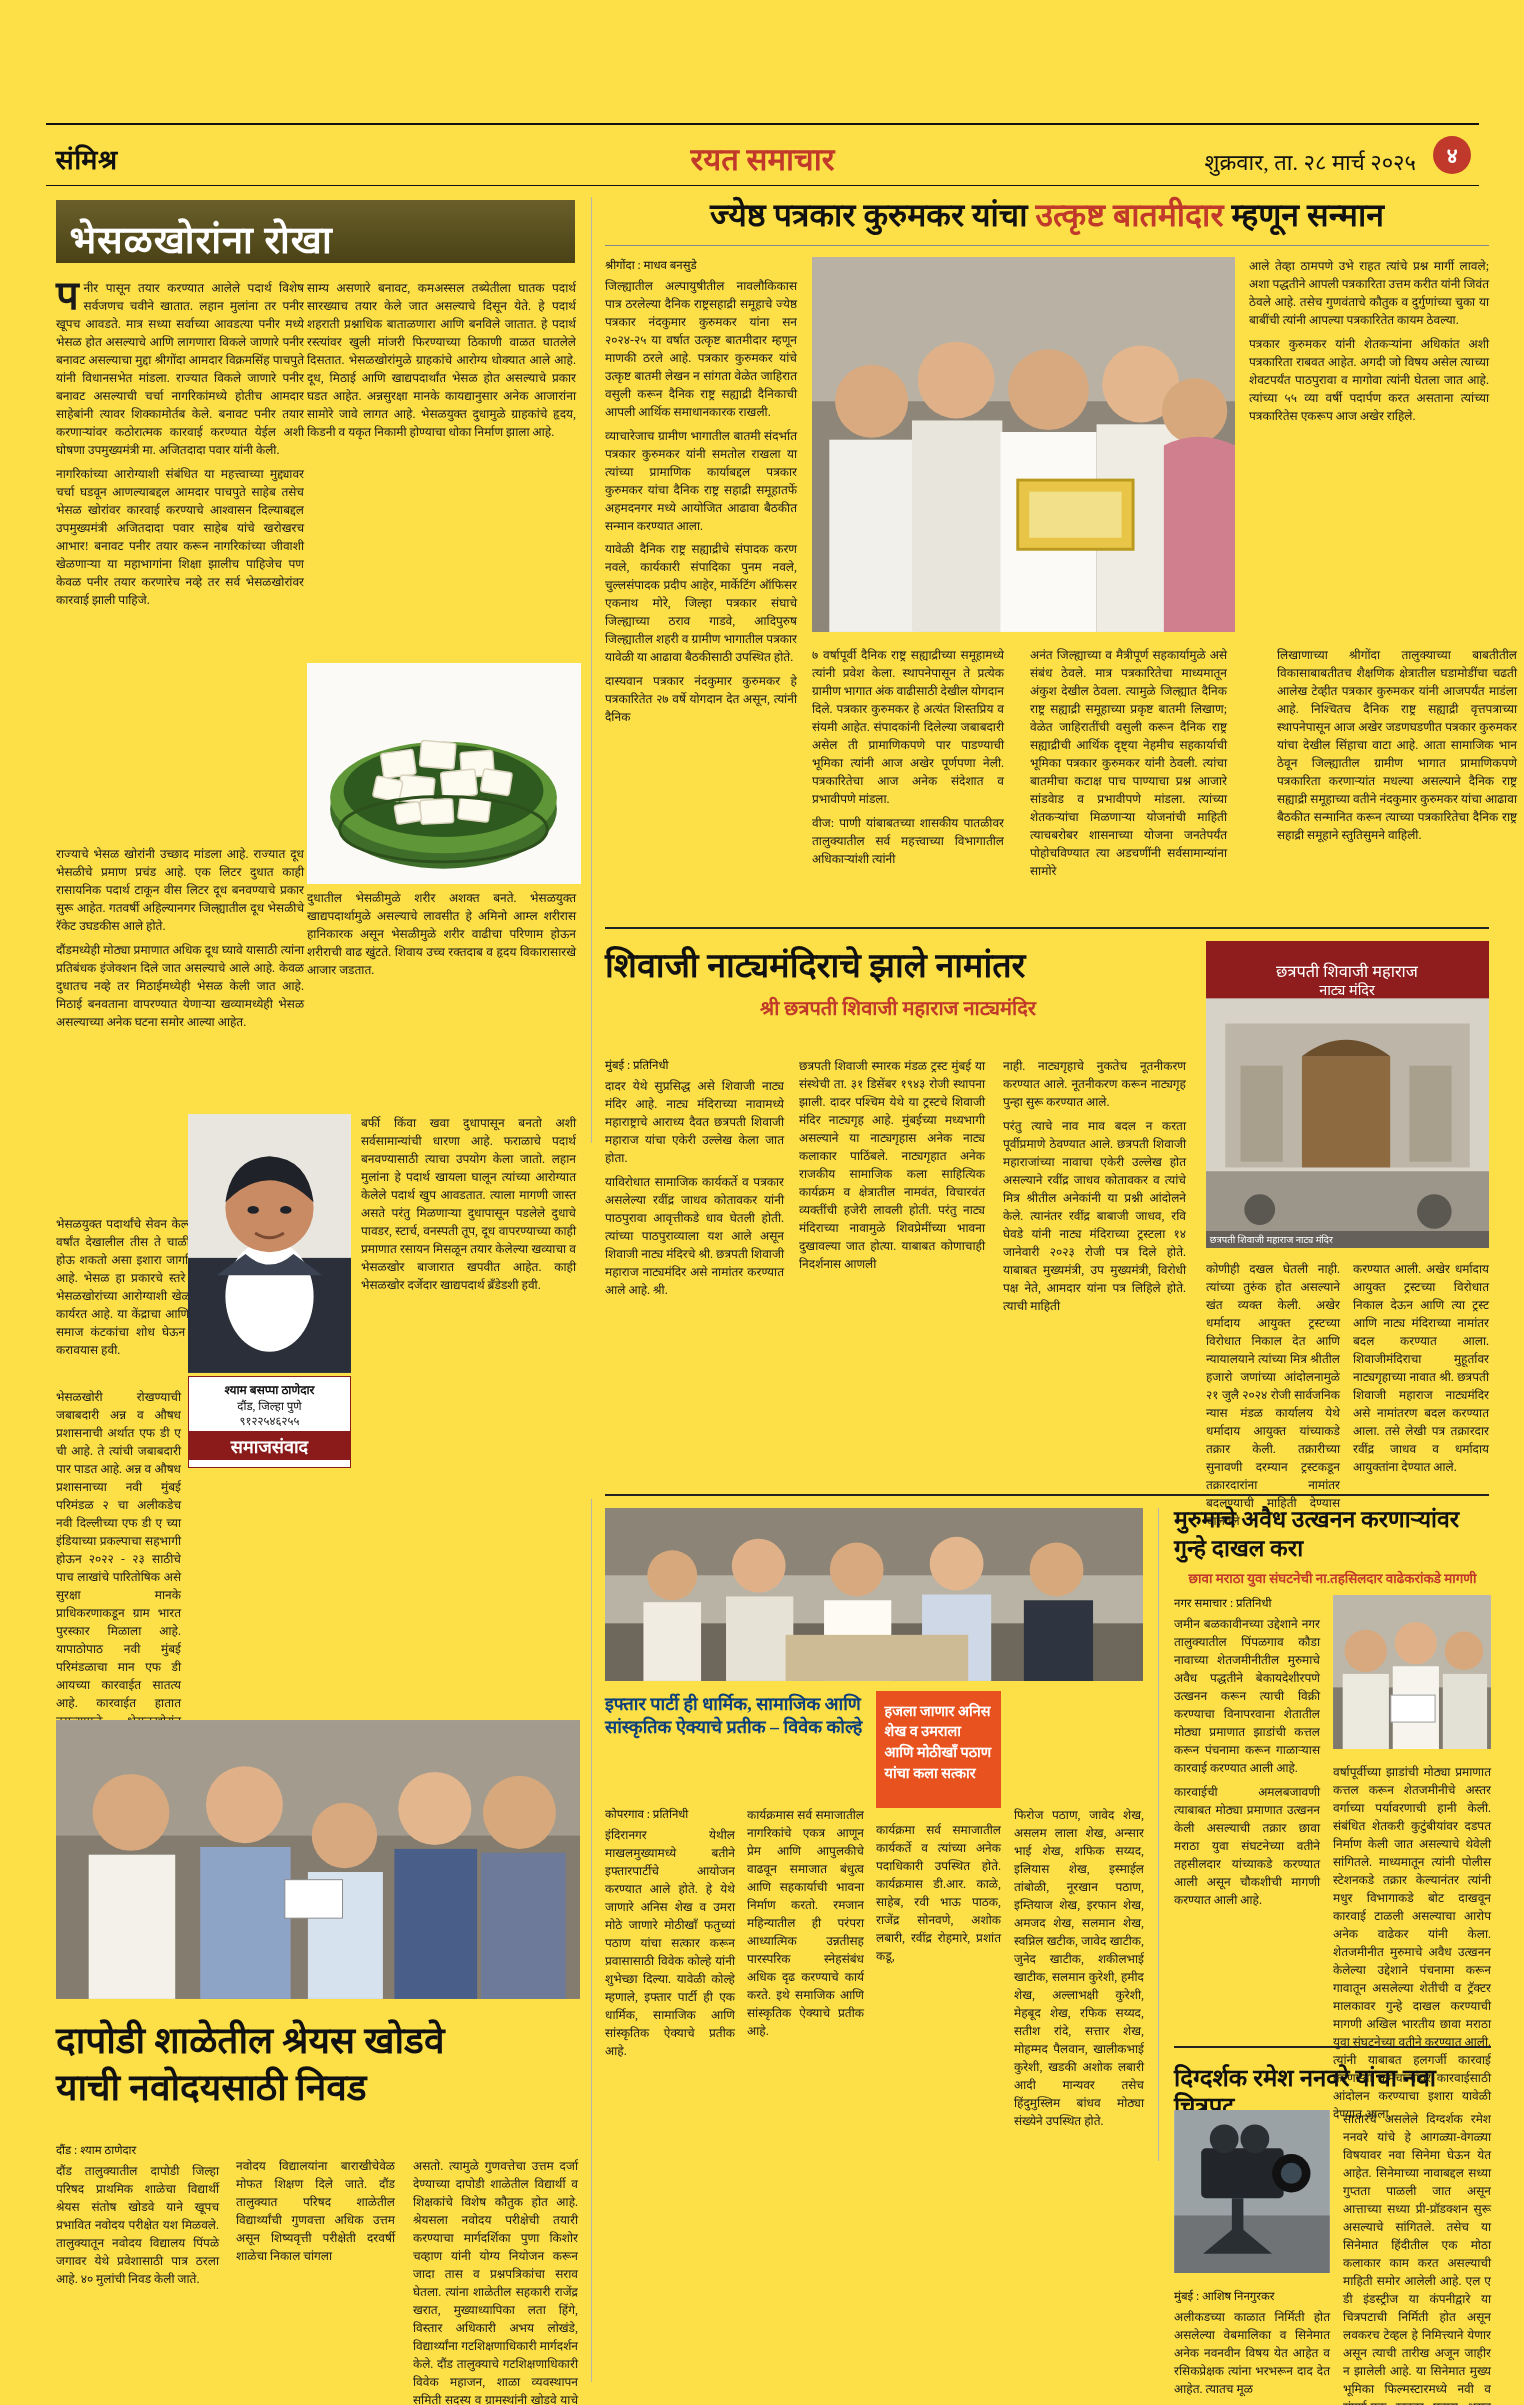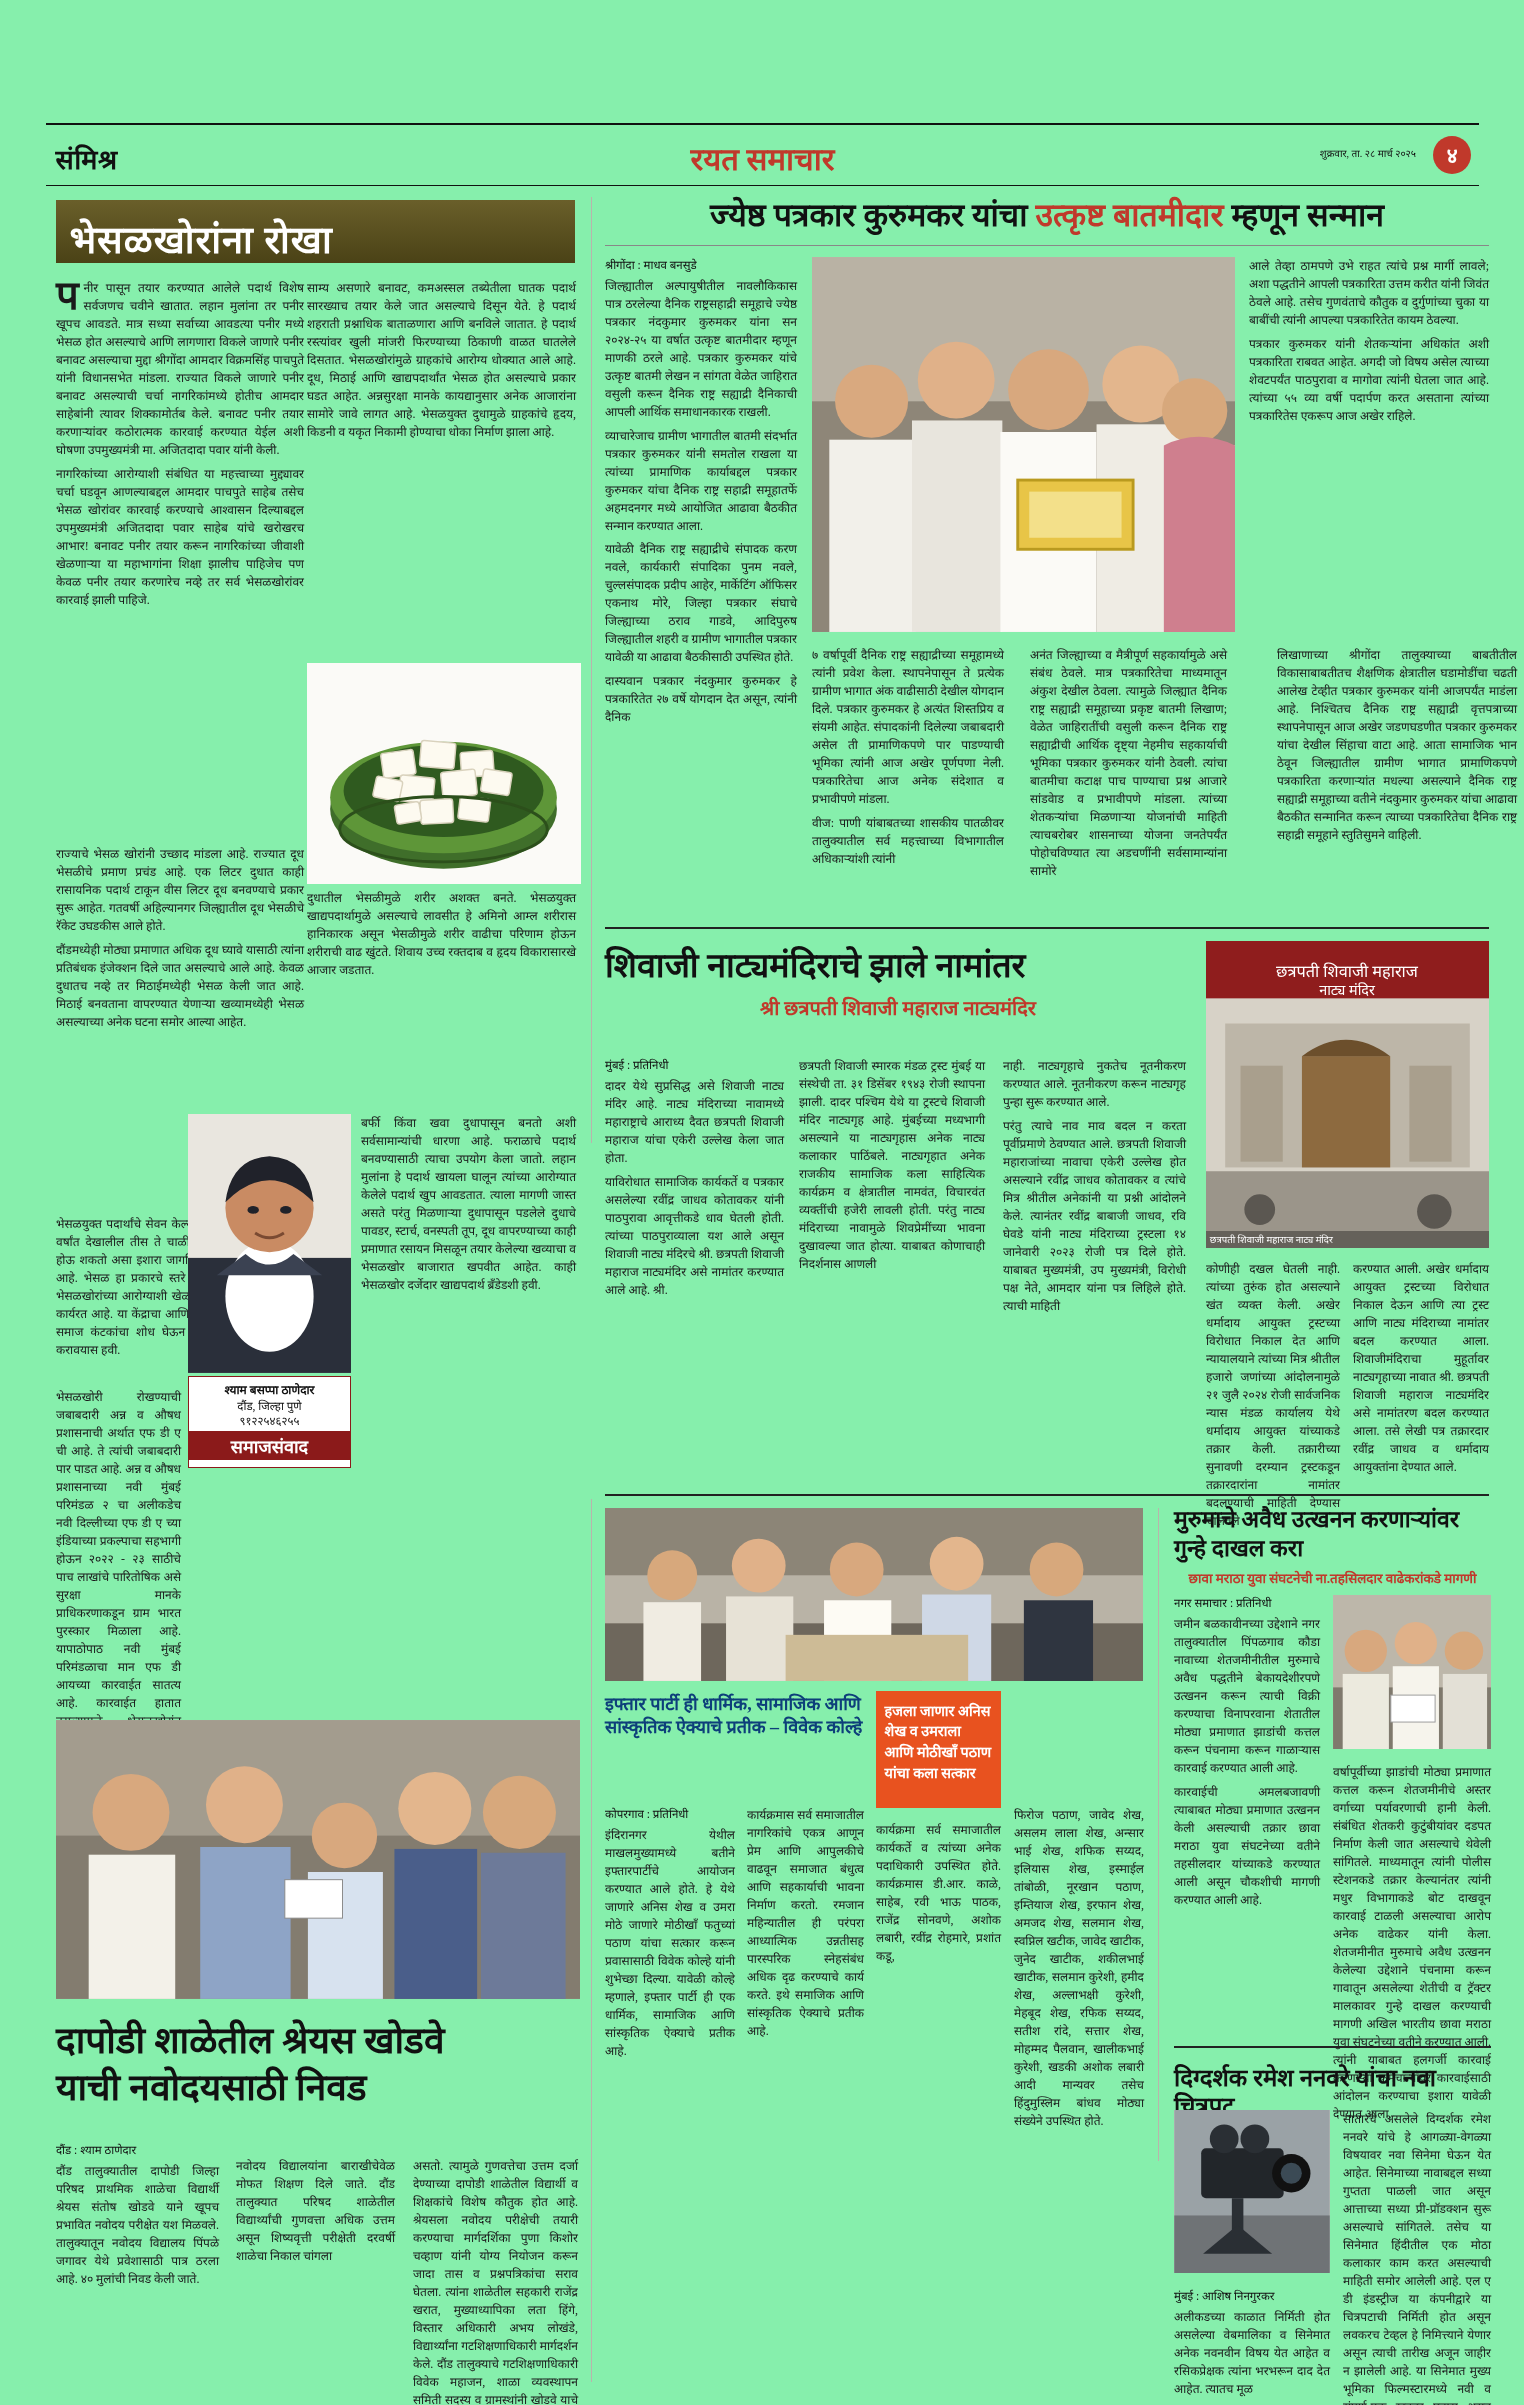--- a/index.html
+++ b/index.html
@@ -1,25 +1,25 @@
 <!DOCTYPE html>
 <html><head>
 <meta charset="utf-8">
 <style>
   html,body{margin:0;padding:0;background:#6b6b6b;}
   body{font-family:"Liberation Serif", serif;}
   .page{
-    width:1525px;height:2406px;background:#86efac;position:relative;overflow:hidden;
+    width:1525px;height:2406px;background:#fde047;position:relative;overflow:hidden;
     box-sizing:border-box;
   }
   
   .masthead{position:absolute;left:46px;right:46px;top:123px;height:60px;border-top:2.9px solid #111;border-bottom:1.9px solid #111;}
   .mh-left{position:absolute;left:9.6px;top:15.4px;font-weight:bold;font-size:27px;letter-spacing:0.5px;color:#111;}
   .mh-center{position:absolute;left:0;right:0;top:11.5px;text-align:center;font-weight:bold;font-size:31px;color:#c0392b;}
-  .mh-right{position:absolute;right:63px;top:21px;font-size:10px;color:#111;}
+  .mh-right{position:absolute;right:63px;top:21px;font-size:22px;color:#111;}
   .mh-page{position:absolute;right:7.7px;top:10.6px;width:38px;height:38px;border-radius:50%;background:#c0392b;color:#fff;font-size:21px;font-weight:bold;display:flex;align-items:center;justify-content:center;}
   
   .col{position:absolute;box-sizing:border-box;}
   .hl{font-weight:bold;color:#111;line-height:1.18;}
   p.tx{margin:0 0 5.8px 0;font-size:12px;line-height:1.5;text-align:justify;color:#1a1a1a;}
   .byline{font-size:11.5px;font-weight:normal;color:#111;margin-bottom:4.8px;}
   .rule-v{position:absolute;width:1px;background:#b9b4ac;}
   .thick-h{position:absolute;height:1.9px;background:#222;}
   
   .bannerbox{position:absolute;background:linear-gradient(180deg,#6a5f2a 0%,#4a4216 100%);color:#fff;}

